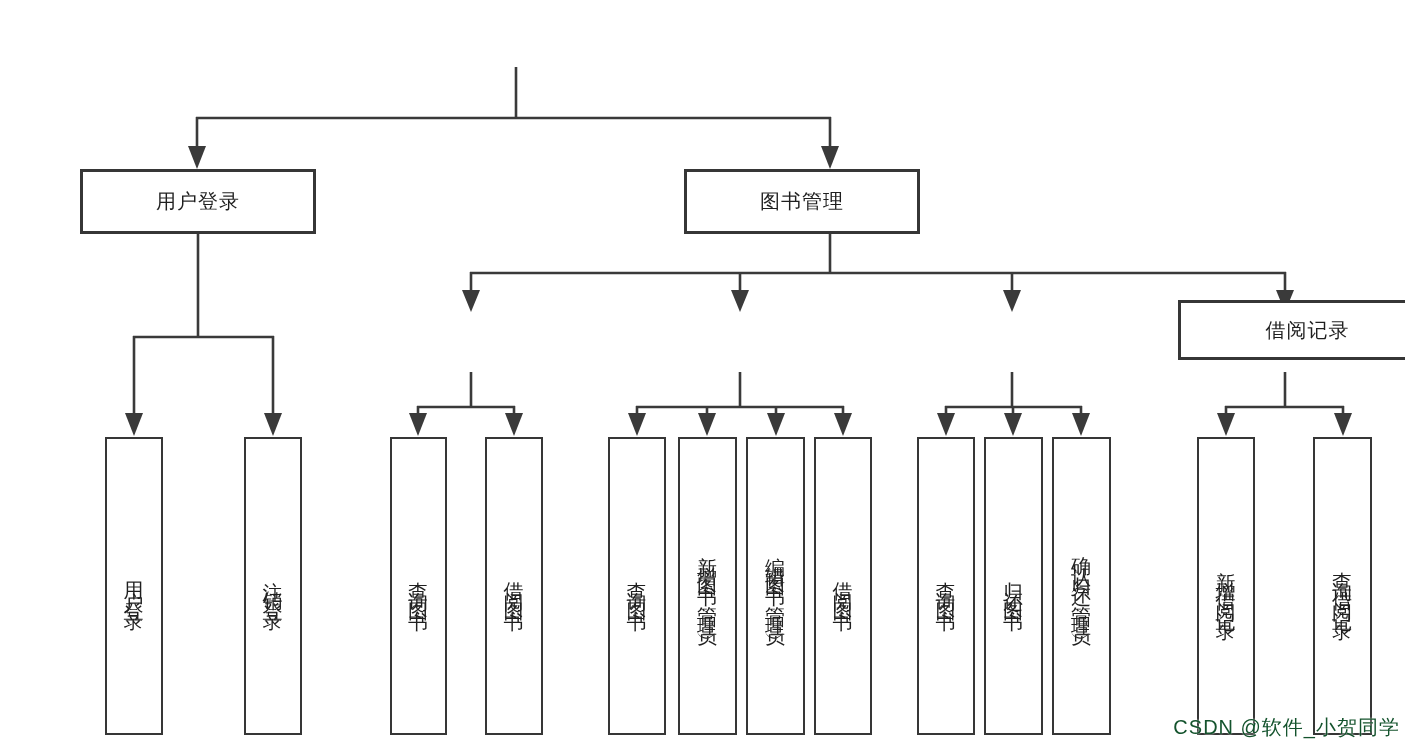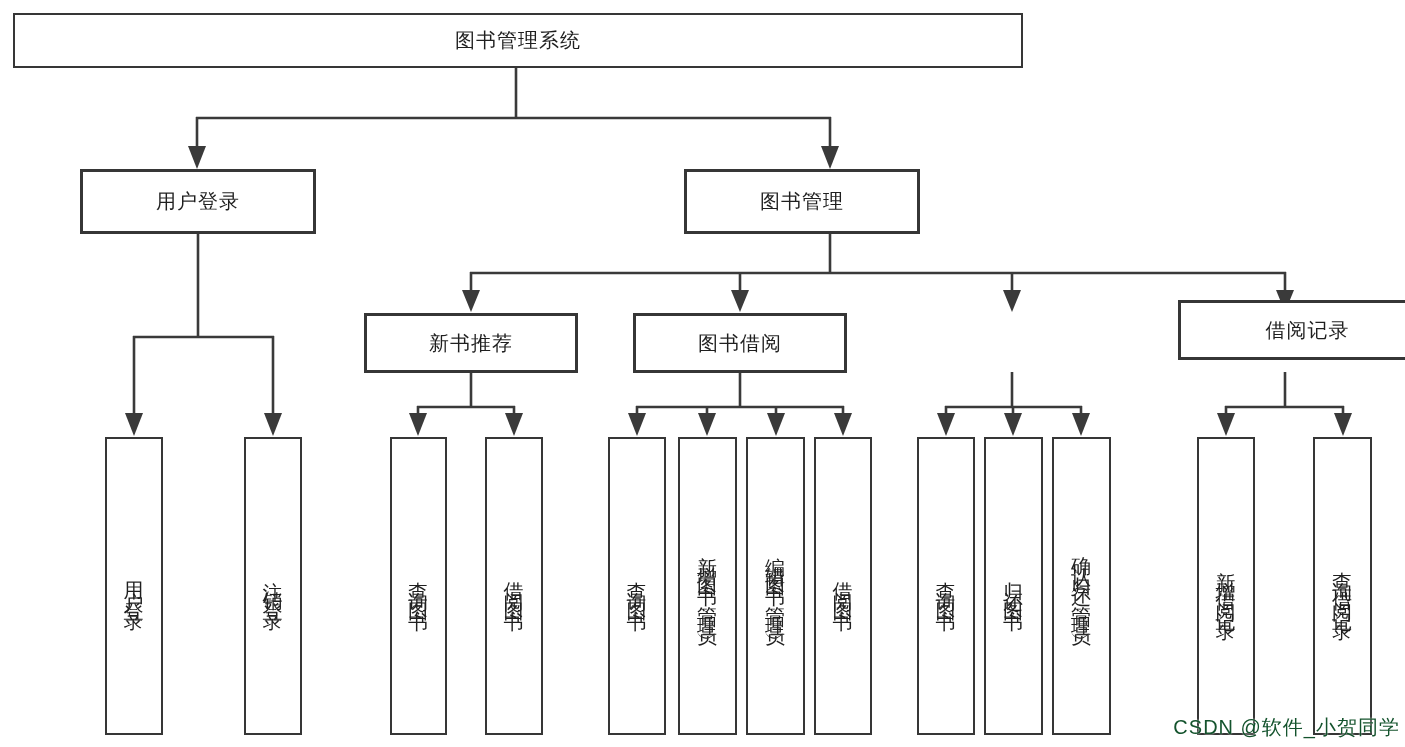--- a/index.html
+++ b/index.html
@@ -141,37 +141,28 @@
     <g>
       <line x1="1285" y1="372" x2="1285" y2="408"></line>
       <line x1="1225" y1="407" x2="1344" y2="407"></line>
       <line x1="1226" y1="406" x2="1226" y2="418"></line>
       <polygon points="1217,413 1235,413 1226,436"></polygon>
       <line x1="1343" y1="406" x2="1343" y2="418"></line>
       <polygon points="1334,413 1352,413 1343,436"></polygon>
     </g>
   </svg>
 
-  <div class="box h-box root-box" style="left:13px; top:13px; width:1010px; height:55px;">
-    <span>图书管理系统</span>
-  </div>
 
   <div class="box h-box" style="left:80px; top:169px; width:236px; height:65px;">
     <span>用户登录</span>
   </div>
   <div class="box h-box" style="left:684px; top:169px; width:236px; height:65px;">
     <span>图书管理</span>
   </div>
 
-  <div class="box h-box" style="left:364px; top:313px; width:214px; height:60px;">
-    <span>新书推荐</span>
-  </div>
-  <div class="box h-box" style="left:633px; top:313px; width:214px; height:60px;">
-    <span>图书借阅</span>
-  </div>
   <div class="box h-box" style="left:1178px; top:300px; width:259px; height:60px;">
     <span>借阅记录</span>
   </div>
 
   <div class="box v-box" style="left:105px; top:437px; width:58px; height:298px;">
     <span>用户登录</span>
   </div>
   <div class="box v-box" style="left:244px; top:437px; width:58px; height:298px;">
     <span>注销登录</span>
   </div>

